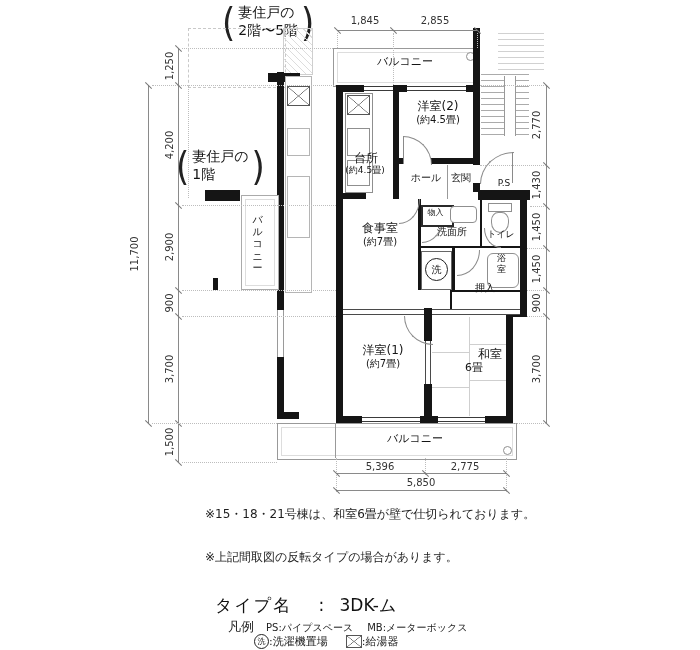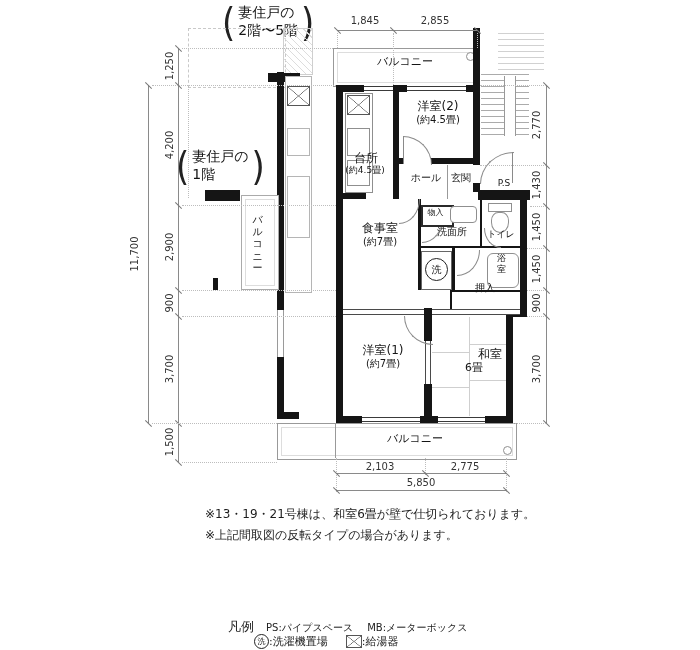--- a/index.html
+++ b/index.html
@@ -187,21 +187,21 @@
   <div class="dim" style="left:343px;top:16px;width:44px">1,845</div>
   <div class="dim" style="left:413px;top:16px;width:44px">2,855</div>
 
   <div class="extv" style="left:336px;top:458px;height:34px"></div>
   <div class="extv" style="left:425px;top:458px;height:17px"></div>
   <div class="extv" style="left:506px;top:458px;height:34px"></div>
   <div class="dline" style="left:336px;top:473px;width:170px;height:1px"></div>
   <div class="tick" style="left:332px;top:473px"></div>
   <div class="tick" style="left:421px;top:473px"></div>
   <div class="tick" style="left:502px;top:473px"></div>
-  <div class="dim" style="left:358px;top:462px;width:44px">2,103</div>
+  <div class="dim" style="left:358px;top:462px;width:44px">5,396</div>
   <div class="dim" style="left:443px;top:462px;width:44px">2,775</div>
   <div class="dline" style="left:336px;top:490px;width:170px;height:1px"></div>
   <div class="tick" style="left:332px;top:490px"></div>
   <div class="tick" style="left:502px;top:490px"></div>
   <div class="dim" style="left:399px;top:478px;width:44px">5,850</div>
 
   <div class="dline" style="left:178px;top:48px;width:1px;height:414px"></div>
   <div class="tick" style="left:174px;top:48px"></div>
   <div class="tick" style="left:174px;top:85px"></div>
   <div class="tick" style="left:174px;top:205px"></div>
@@ -244,23 +244,28 @@
   <div class="dim dimv" style="left:519px;top:298px;width:36px">900</div>
   <div class="dim dimv" style="left:519px;top:364px;width:36px">3,700</div>
   <div class="ext" style="left:480px;top:85px;width:66px"></div>
   <div class="ext" style="left:480px;top:165px;width:66px"></div>
   <div class="ext" style="left:530px;top:206px;width:16px"></div>
   <div class="ext" style="left:527px;top:248px;width:19px"></div>
   <div class="ext" style="left:527px;top:290px;width:19px"></div>
   <div class="ext" style="left:527px;top:316px;width:19px"></div>
   <div class="ext" style="left:513px;top:423px;width:33px"></div>
 
-  <div class="note" style="left:205px;top:506px">※13・19・21号棟は、和室6畳が壁で仕切られております。</div>
-  <div class="note" style="left:205px;top:527px">※上記間取図の反転タイプの場合があります。</div>
-
+  <div class="note" style="left:205px;top:506px">※15・18・21号棟は、和室6畳が壁で仕切られております。</div>
+  <div class="note" style="left:205px;top:549px">※上記間取図の反転タイプの場合があります。</div>
+
+  <div class="bigline" style="left:215px;top:594px">
+    <span class="lab">タイプ名</span>
+    <span style="margin:0 10px">:</span>
+    <span>3DK-ム</span>
+  </div>
 
   <div class="legend1" style="left:228px;top:618px">
     <span class="ttl">凡例</span>
     <span>PS:パイプスペース</span>
     <span style="margin-left:14px">MB:メーターボックス</span>
   </div>
   <div class="legend2" style="left:254px;top:634px">
     <span class="wmc" style="position:static;width:13px;height:13px;font-size:8px">
         <span>洗</span>
       </span>

